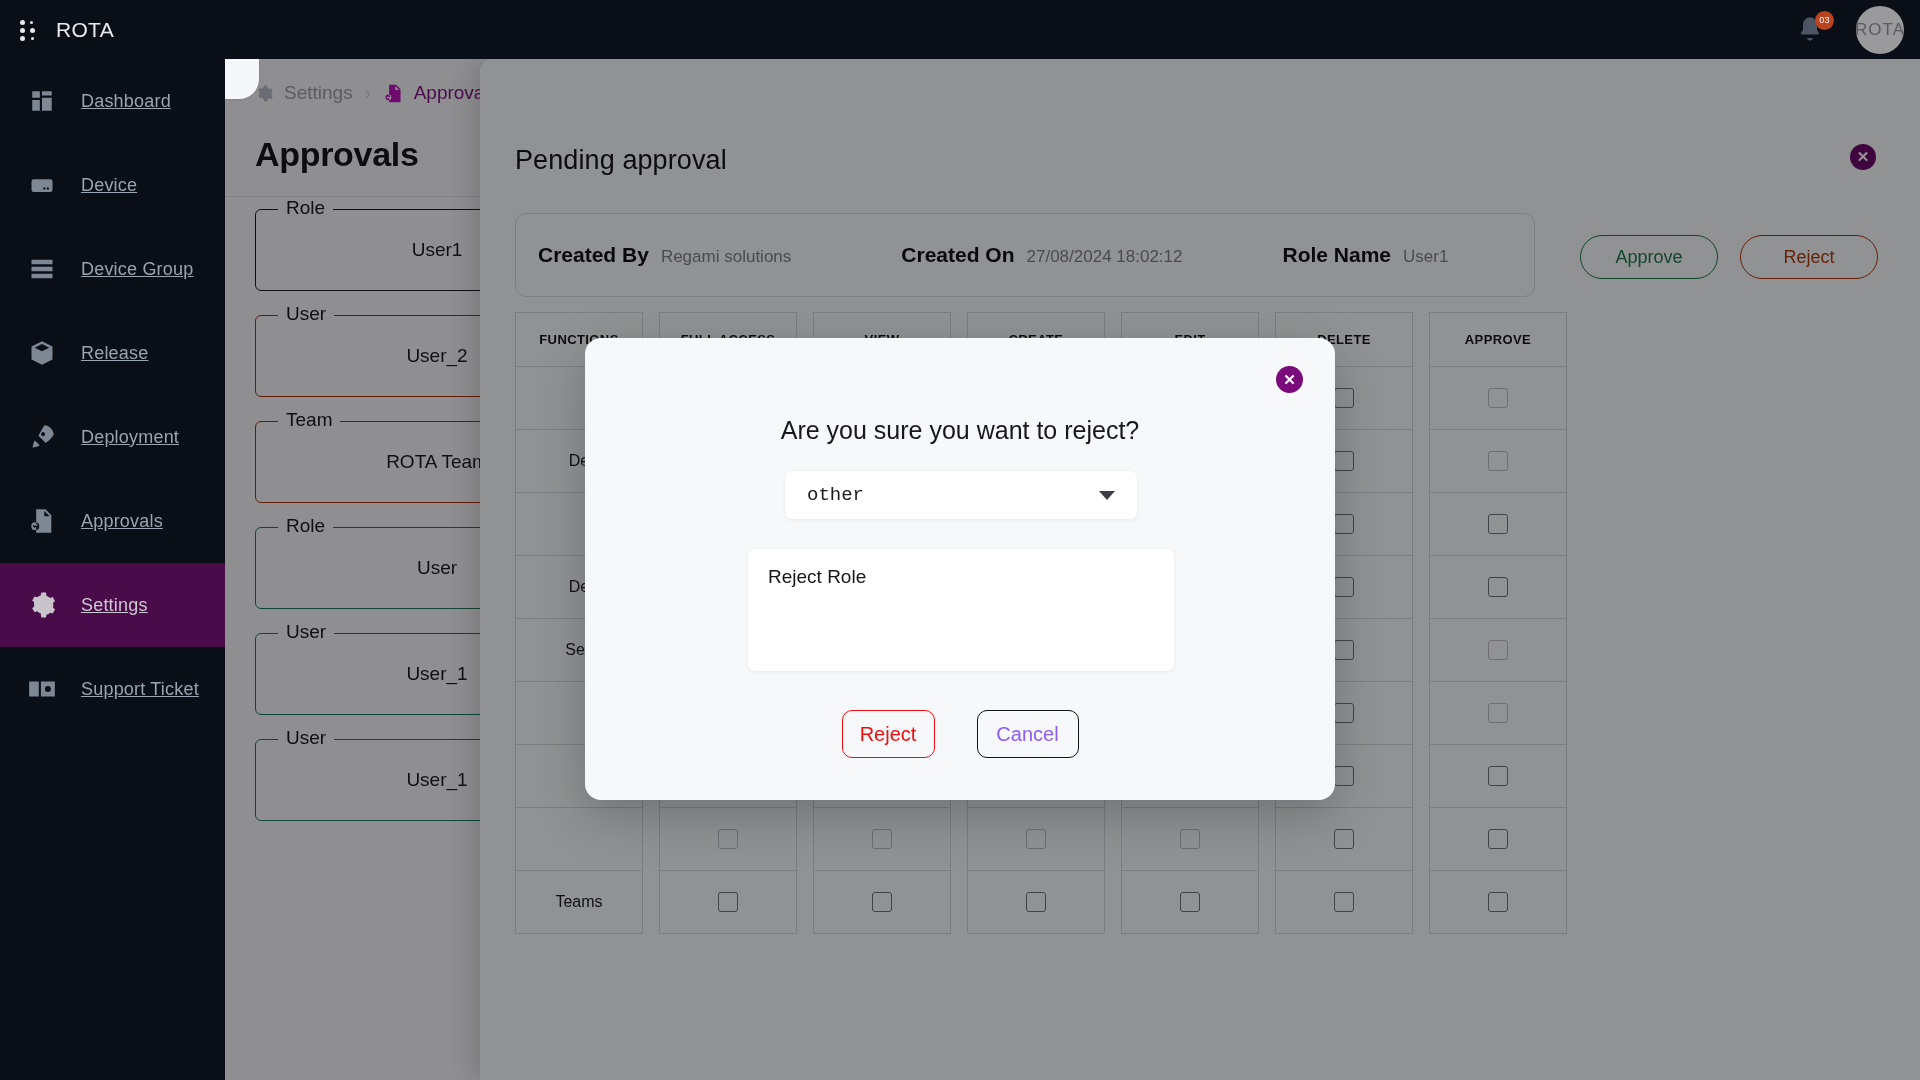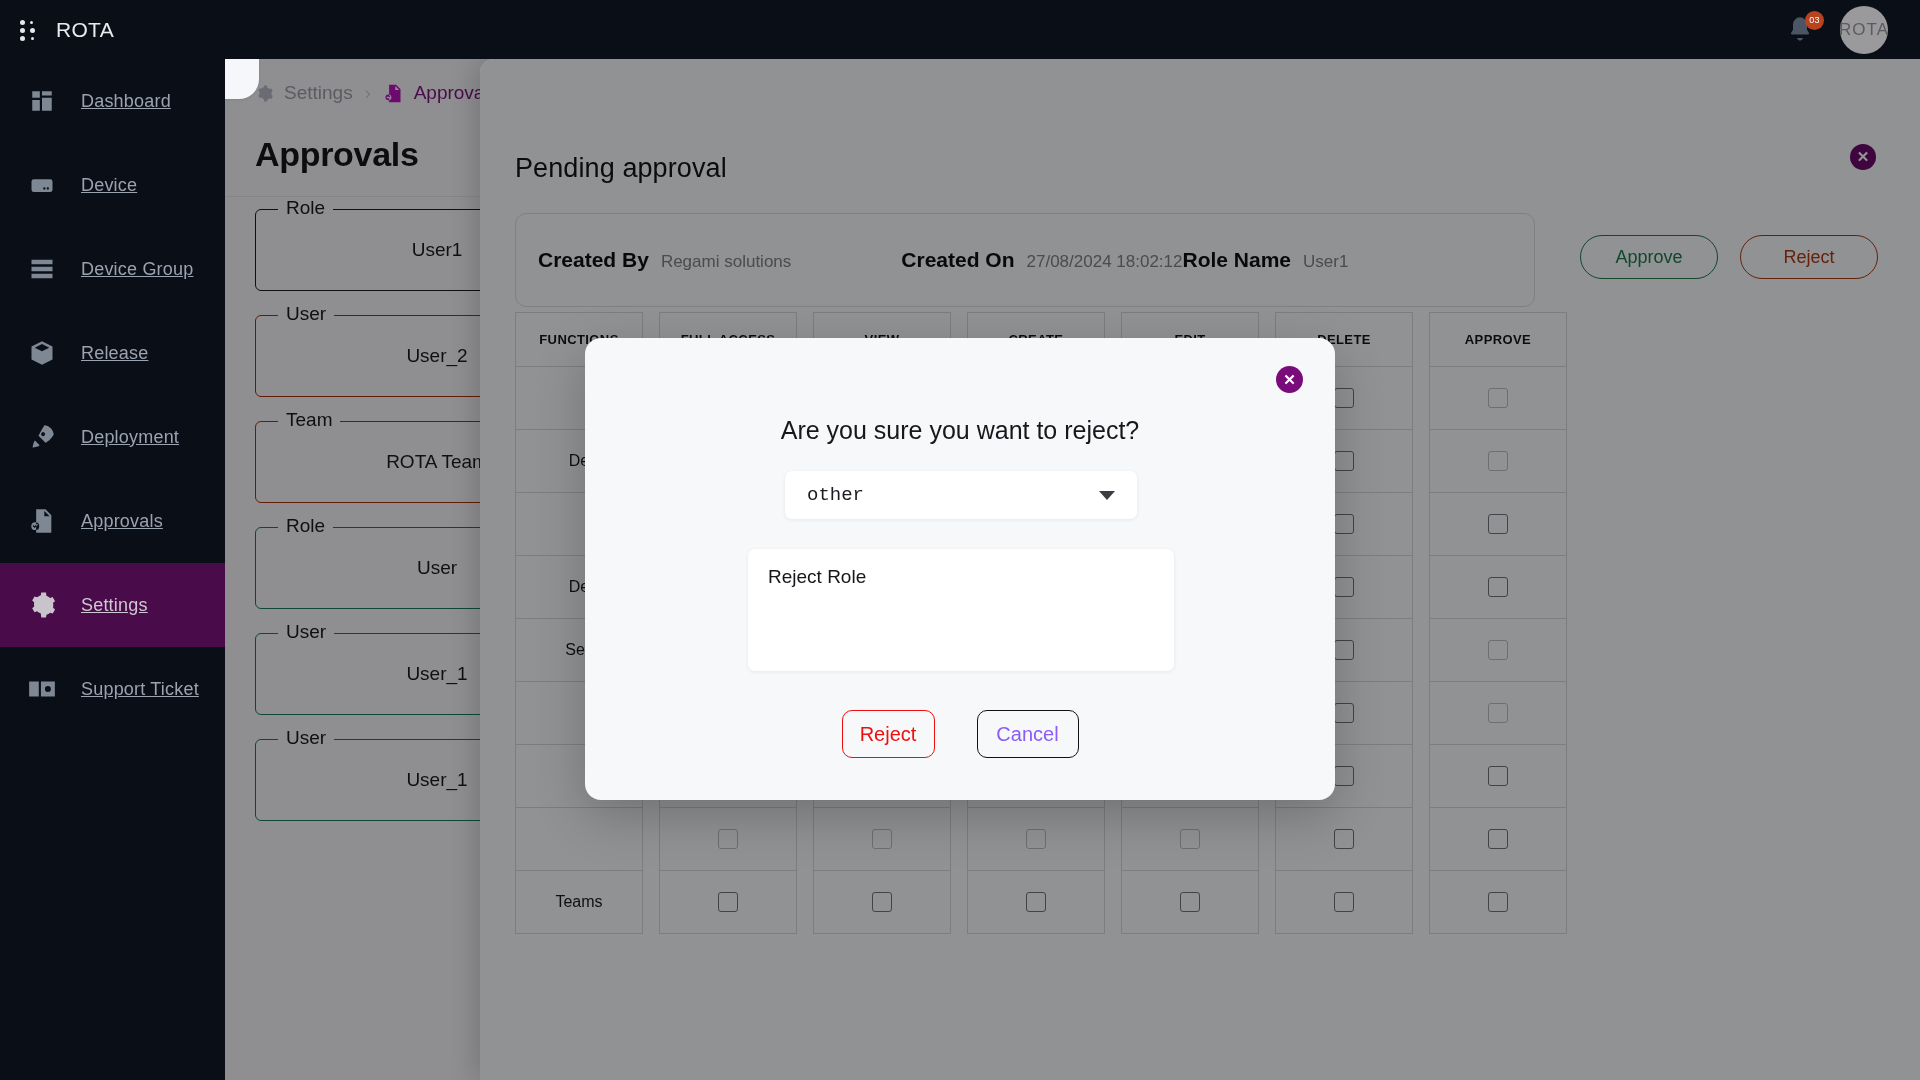--- a/index.html
+++ b/index.html
@@ -23,22 +23,22 @@
     position: relative;
   }
   .brand-dots i {
     position: absolute; background: #e8e8ea; border-radius: 50%;
     display: block;
   }
   .brand-title {
     color: #e9eaee; font-size: 21px; letter-spacing: .3px;
   }
   .topbar-right {
-    margin-left: auto; display: flex; align-items: center; gap: 24px;
-    margin-right: 32px;
+    margin-left: auto; display: flex; align-items: center; gap: 30px;
+    margin-right: 16px;
   }
   .bell-wrap { position: relative; width: 30px; height: 32px; cursor: pointer; }
   .bell-badge {
     position: absolute; top: -3px; right: -8px;
     background: #b8431f; color: #fff; font-size: 9px;
     width: 19px; height: 19px; border-radius: 50%;
     display: flex; align-items: center; justify-content: center;
     letter-spacing: .2px;
   }
   .avatar {
@@ -130,40 +130,40 @@
     width: 1440px; height: 1021px;
     background: #fafbfd; border-radius: 14px 0 0 0;
     z-index: 14; box-shadow: -6px 0 26px rgba(0,0,0,.16);
     overflow: hidden;
   }
   .panel-dim {
     position: absolute; inset: 0; background: rgba(0,0,0,.42);
     z-index: 40; pointer-events: none;
   }
   .panel-title {
-    position: absolute; top: 94px; left: 35px;
+    position: absolute; top: 86px; left: 35px;
     font-size: 27px; color: #16161a; letter-spacing: .1px;
   }
   .panel-close {
     position: absolute; top: 85px; right: 44px;
     width: 26px; height: 26px; border-radius: 50%;
     background: #6d0a6d; color: #fff; cursor: pointer;
     display: flex; align-items: center; justify-content: center;
     font-size: 15px; font-weight: 600;
   }
   .meta-bar {
     position: absolute; top: 154px; left: 35px;
-    width: 1020px; height: 94px;
+    width: 1020px; height: 84px;
     border: 1px solid #dcdde2; border-radius: 11px;
     display: flex; align-items: center;
   }
   .meta-grp { display: flex; align-items: baseline; gap: 12px; }
   .meta-grp:nth-child(1) { margin-left: 22px; }
   .meta-grp:nth-child(2) { margin-left: 110px; }
-  .meta-grp:nth-child(3) { }
+  .meta-grp:nth-child(3) { margin-left: 100px; }
   .meta-k { font-size: 21px; font-weight: 700; color: #101014; }
   .meta-v { font-size: 17px; color: #81828a; }
   .meta-actions {
     position: absolute; top: 176px; right: 42px; display: flex; gap: 22px;
   }
   .btn-outline {
     width: 138px; height: 44px; border-radius: 22px;
     background: transparent; font-size: 18px; cursor: pointer;
     display: flex; align-items: center; justify-content: center;
   }

